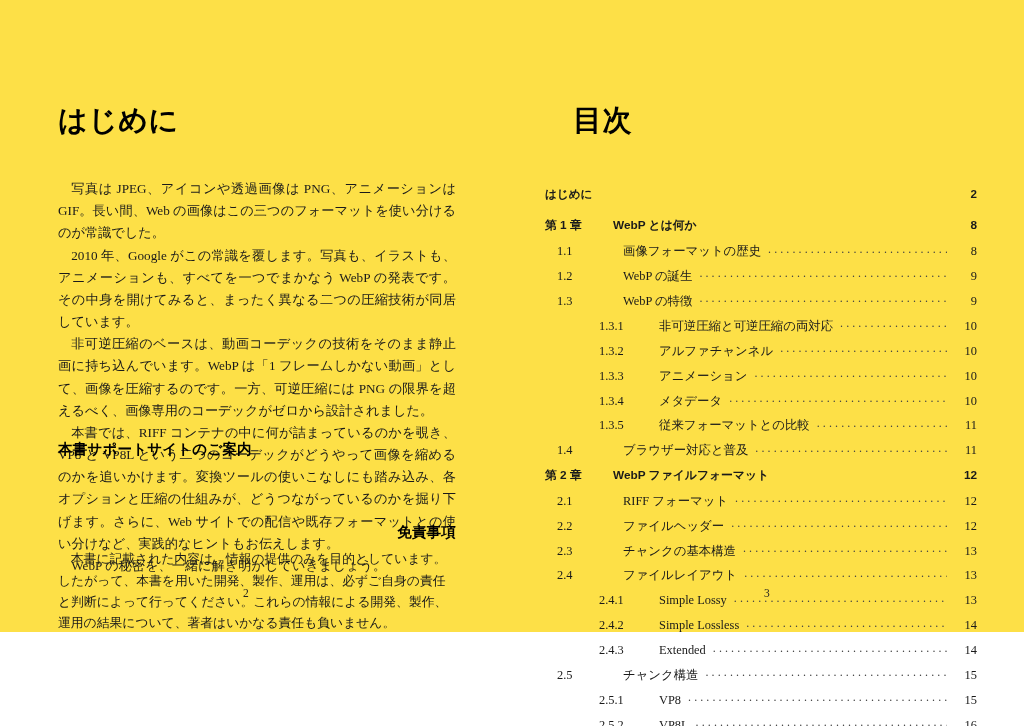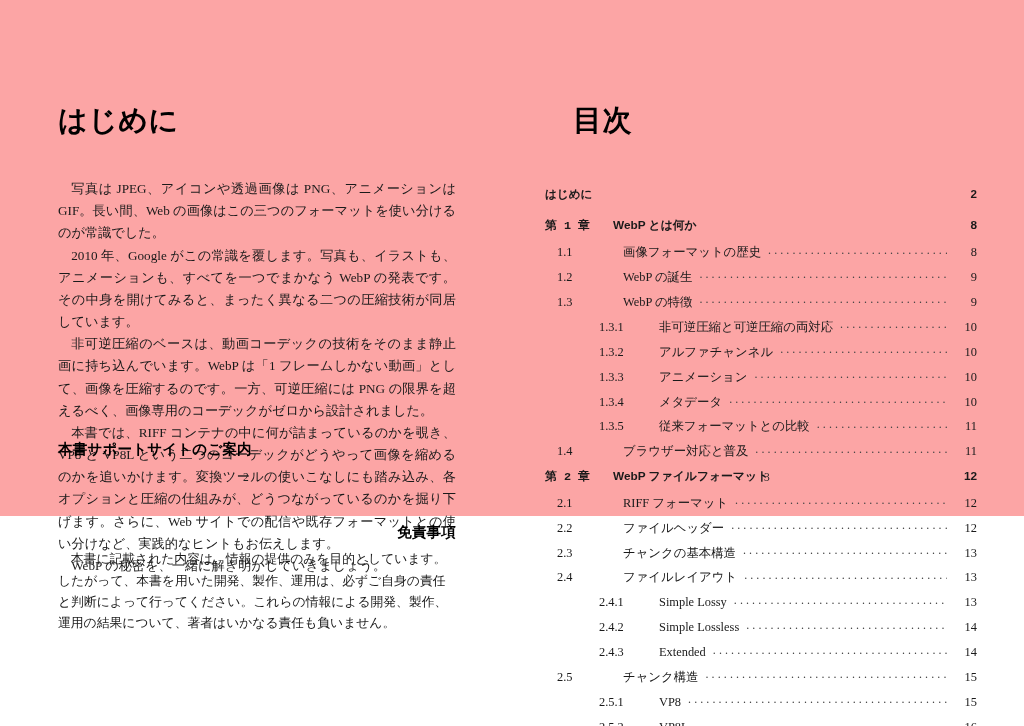--- a/index.html
+++ b/index.html
@@ -19,22 +19,22 @@
 
   .spread {
     position: absolute;
     inset: 0;
     display: flex;
   }
 
   .page {
     position: relative;
     width: 512px;
-    height: 516px;
-    background: #fca5a5;
+    height: 632px;
+    background: #fde047;
   }
 
   
   .page-title {
     font-family: "Liberation Sans", sans-serif;
     font-weight: bold;
     font-size: 29px;
     line-height: 1.1;
     letter-spacing: 0.5px;
     margin: 0;
@@ -135,21 +135,21 @@
     font-size: 11.8px;
     margin-top: 8px;
     margin-bottom: 11px;
   }
   .toc-num {
     flex: 0 0 auto;
     text-align: left;
     font-variant-numeric: lining-nums;
   }
   .toc-row.front .toc-num { width: 0; }
-  .toc-row.chapter .toc-num { width: 56px; text-align: left; font-family: Liberation Mono, monospace; }
+  .toc-row.chapter .toc-num { width: 56px; text-align: left; }
   .toc-row.level1 .toc-num { width: 44px; margin-left: 12px; }
   .toc-row.level2 .toc-num { width: 46px; margin-left: 54px; }
 
   .toc-label {
     flex: 0 0 auto;
     padding-left: 12px;
   }
   .toc-row.front .toc-label { padding-left: 0; }
   .toc-row.level1 .toc-label { padding-left: 22px; }
   .toc-row.level2 .toc-label { padding-left: 14px; }

